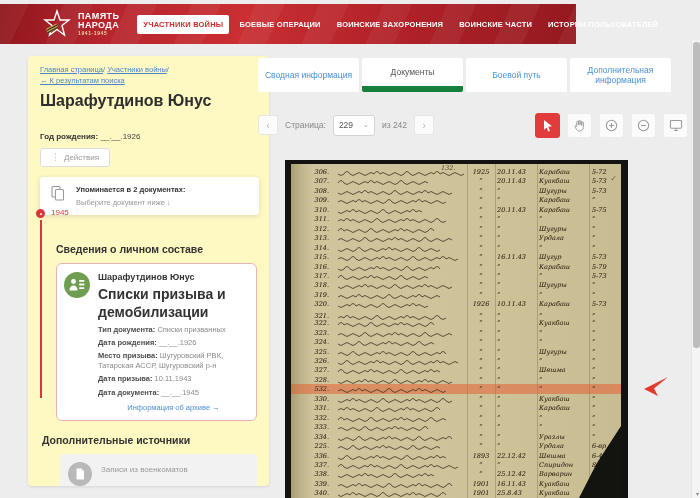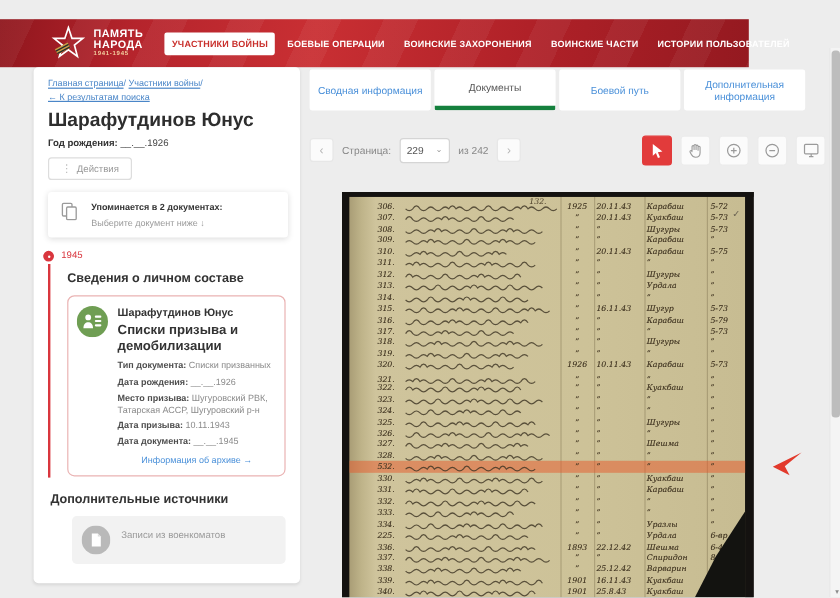--- a/index.html
+++ b/index.html
@@ -1,73 +1,73 @@
 <!DOCTYPE html>
 <html><head>
 <meta charset="utf-8">
 <style>
   *{margin:0;padding:0;box-sizing:border-box}
   html,body{width:700px;height:498px}
   body{font-family:"Liberation Sans",sans-serif;background:#ededed;overflow:hidden}
   .page{position:relative;width:700px;height:498px;overflow:hidden;background:#ededed}
 
   
-  .header{position:absolute;left:0;top:16px;width:624px;height:40px;display:flex;align-items:center;
+  .header{position:absolute;left:0;top:4px;width:576px;height:40px;display:flex;align-items:center;
     padding:16px 12px;gap:4px;
     background:linear-gradient(100deg,#8f161d 0%,#b5242c 18%,#c92f33 42%,#b02128 70%,#941920 100%)}
   .header::before{content:"";position:absolute;inset:0;
     background:repeating-linear-gradient(115deg,rgba(255,255,255,.05) 0 26px,rgba(0,0,0,0) 26px 58px);pointer-events:none}
   .logo{display:flex;align-items:center;gap:6px;margin-left:30px;position:relative}
   .brand{line-height:1.05;color:#fff;font-weight:bold;font-size:9px;letter-spacing:.4px}
   .brand .years{font-size:5px;font-weight:bold;color:#f3cf9f;letter-spacing:.6px}
   .nav{display:flex;align-items:center;gap:4px;margin-left:14px;position:relative}
   .nav-item{color:#fff;font-size:7.5px;font-weight:bold;letter-spacing:.2px;padding:5px 6px;border-radius:2px;white-space:nowrap;cursor:pointer}
   .nav-item.active{background:#fff;color:#c9302c}
 
   
-  .left-panel{position:absolute;left:28px;top:56px;width:222px;height:430px;background:#ffffff;border-radius:4px;
+  .left-panel{position:absolute;left:28px;top:56px;width:241px;height:430px;background:#fef9c3;border-radius:4px;
     box-shadow:0 1px 3px rgba(0,0,0,.1);padding:8px 8px 8px 12px;overflow:hidden}
   .crumbs{font-size:7.5px;line-height:1.5}
   .crumb{color:#4a86c8;text-decoration:underline;cursor:pointer}
   .crumb-sep{color:#4a86c8}
   .back-link{display:block;font-size:7.5px;color:#4a86c8;text-decoration:underline;cursor:pointer;margin-top:1px}
   .p-title{font-size:16px;font-weight:bold;color:#2e2e2e;margin-top:7px}
-  .birth{font-size:8px;color:#444;margin-top:5px}
+  .birth{font-size:8px;color:#444;margin-top:22px}
   .birth b{color:#333}
   .act-btn{display:inline-flex;align-items:center;gap:4px;margin-top:7px;border:1px solid #ddd;border-radius:3px;
     padding:4px 10px;font-size:8px;color:#999;background:#fff;cursor:pointer}
   .act-dots{color:#bbb;font-size:9px;line-height:1}
   .mention{margin-top:10px;margin-right:2px;background:#fff;border-radius:3px;box-shadow:0 1px 5px rgba(0,0,0,.14);
     padding:8px 10px;display:flex;gap:10px;align-items:flex-start}
   .mention-txt .m1{font-size:7.5px;font-weight:bold;color:#333}
   .mention-txt .m2{font-size:7.5px;color:#9a9a9a;margin-top:4px}
   .tl-dot{position:absolute;left:8px;top:153px;width:9px;height:9px;border-radius:50%;background:#d9363e;border:2px solid #d9363e}
   .tl-dot::after{content:"";position:absolute;left:1.5px;top:1.5px;width:2px;height:2px;border-radius:50%;background:#fff}
   .tl-year{position:absolute;left:23px;top:152px;font-size:8px;color:#d9363e}
   .tl-line{position:absolute;left:11.5px;top:164px;width:2px;height:178px;background:#d9363e}
   .sect-title{font-size:10.5px;font-weight:bold;color:#333;margin:28px 0 0 16px}
   .doc-card{margin:8px 4px 0 16px;border:1px solid #eab3b3;border-radius:6px;background:#fff;padding:8px 7px;display:flex;gap:8px;cursor:pointer}
   .gicon{flex:0 0 auto}
   .doc-card-body{min-width:0}
   .dc-title{font-size:9px;font-weight:bold;color:#333}
-  .dc-sub{font-size:11px;font-weight:bold;color:#333;margin-top:4px;line-height:1.25}
+  .dc-sub{font-size:14px;font-weight:bold;color:#333;margin-top:4px;line-height:1.25}
   .field{font-size:7.5px;margin-top:3.5px;line-height:1.3}
   .field b{color:#4d4d4d}
   .field span{color:#8a8a8a}
   .arch-link{display:block;text-align:center;font-size:7.5px;color:#4a90d9;margin-top:6px;cursor:pointer}
   .extra-title{font-size:10.5px;font-weight:bold;color:#333;margin:13px 0 0 2px}
   .extra-card{margin:8px 4px 0 20px;background:#f2f2f2;border-radius:4px;padding:8px;display:flex;gap:9px;align-items:flex-start;cursor:pointer}
   .ec-title{font-size:8.5px;font-weight:bold;color:#444;line-height:1.25}
   .ec-sub{font-size:8px;color:#9a9a9a;margin-top:3px}
 
   
   .tabs{position:absolute;left:258px;top:58px;display:flex;gap:3px}
   .tab{width:101px;height:34px;background:#fff;border-radius:2px;display:flex;align-items:center;justify-content:center;
     text-align:center;font-size:8.5px;color:#4a90d9;line-height:1.2;cursor:pointer;padding:0 6px}
-  .tab.active{color:#555;border-bottom:4px solid #15803d}
+  .tab.active{color:#555;border-bottom:6px solid #15803d}
 
   
   .pager{position:absolute;left:258px;top:112px;width:430px;height:26px;display:flex;align-items:center;gap:7px;font-size:8.5px;color:#888}
   .pg-btn{width:20px;height:20px;background:#fbfbfb;border:1px solid #e7e7e7;border-radius:3px;color:#b5b5b5;
     display:flex;align-items:center;justify-content:center;font-size:10px;cursor:pointer}
   .pg-select{width:42px;height:21px;background:#fff;border:1px solid #d5d5d5;border-radius:3px;display:flex;
     align-items:center;justify-content:space-between;padding:0 5px;color:#555;cursor:pointer}
   .pg-select .chev{color:#999;font-size:7px}
   .tools{margin-left:auto;display:flex;gap:7px}
   .tool{width:25px;height:25px;background:#fbfbfb;border:1px solid #ececec;border-radius:3px;display:flex;

